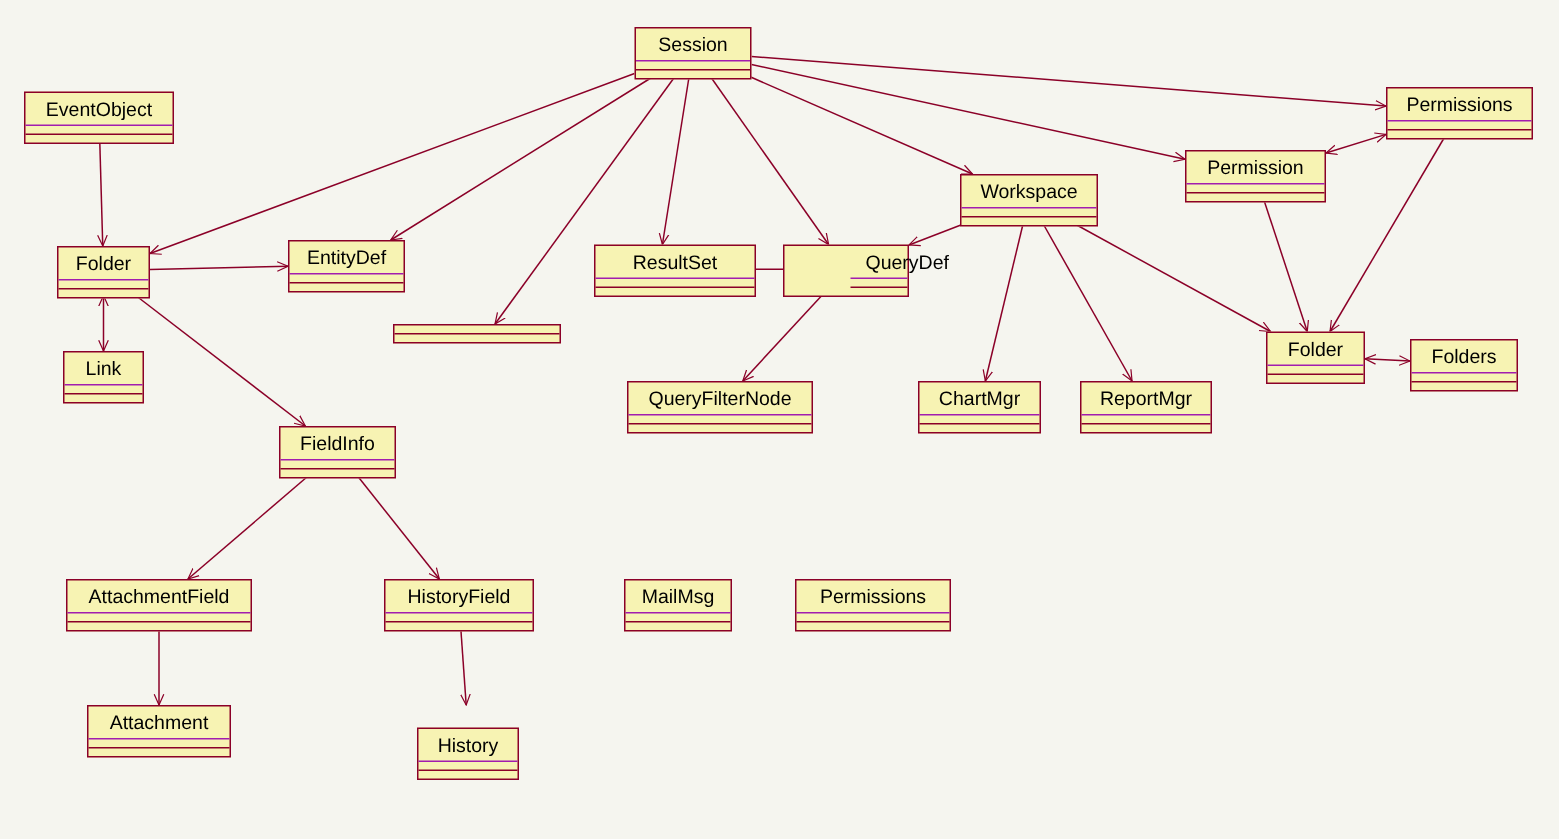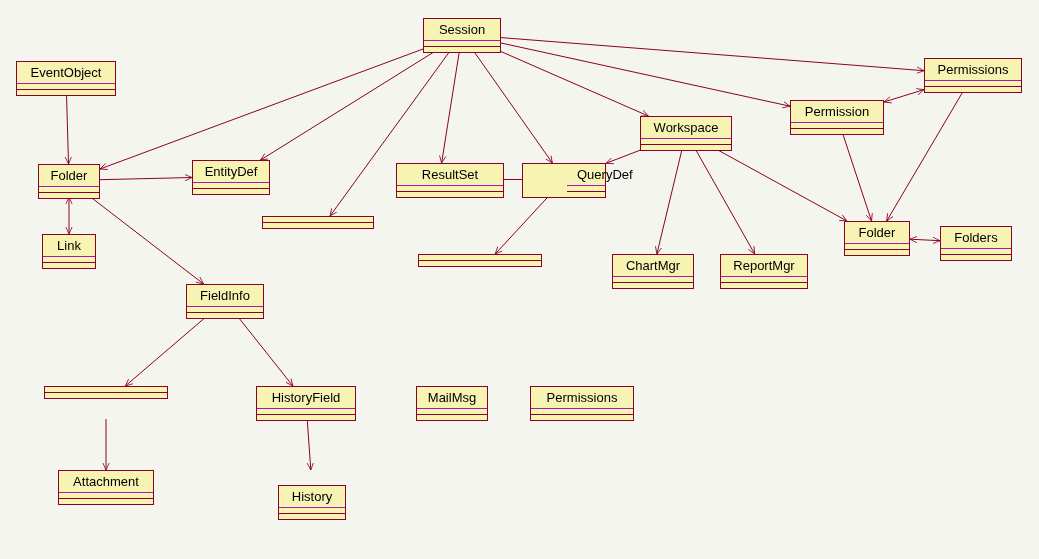--- a/index.html
+++ b/index.html
@@ -143,39 +143,41 @@
       <div class="node-title">Folders</div>
       <div class="node-sep"></div>
       <div class="node-body"></div>
     </div>
     <div class="node" style="left: 42px; top: 234px; width: 54px;">
       <div class="node-title">Link</div>
       <div class="node-sep"></div>
       <div class="node-body"></div>
     </div>
     <div class="node" style="left: 418px; top: 254px; width: 124px;">
+      <div class="node-title">QueryFilterNode</div>
       <div class="node-sep"></div>
       <div class="node-body"></div>
     </div>
     <div class="node" style="left: 612px; top: 254px; width: 82px;">
       <div class="node-title">ChartMgr</div>
       <div class="node-sep"></div>
       <div class="node-body"></div>
     </div>
     <div class="node" style="left: 720px; top: 254px; width: 88px;">
       <div class="node-title">ReportMgr</div>
       <div class="node-sep"></div>
       <div class="node-body"></div>
     </div>
     <div class="node" style="left: 186px; top: 284px; width: 78px;">
       <div class="node-title">FieldInfo</div>
       <div class="node-sep"></div>
       <div class="node-body"></div>
     </div>
     <div class="node" style="left: 44px; top: 386px; width: 124px;">
+      <div class="node-title">AttachmentField</div>
       <div class="node-sep"></div>
       <div class="node-body"></div>
     </div>
     <div class="node" style="left: 256px; top: 386px; width: 100px;">
       <div class="node-title">HistoryField</div>
       <div class="node-sep"></div>
       <div class="node-body"></div>
     </div>
     <div class="node" style="left: 416px; top: 386px; width: 72px;">
       <div class="node-title">MailMsg</div>

